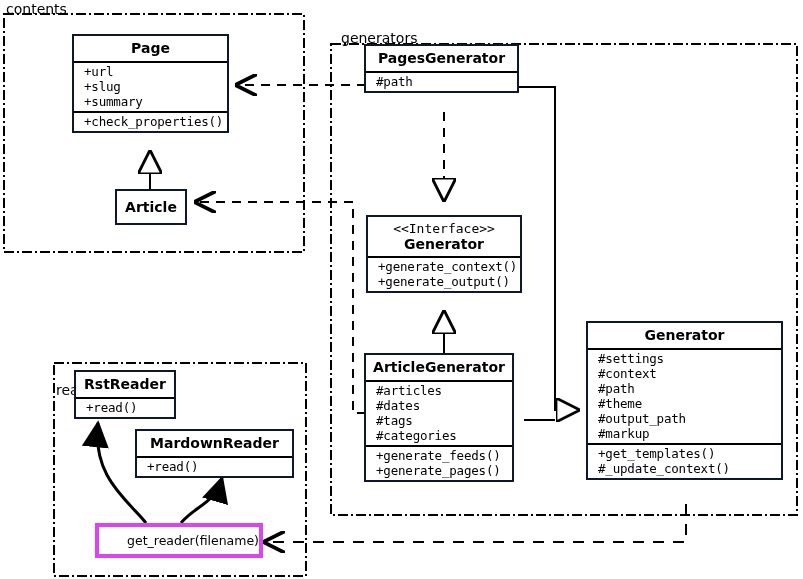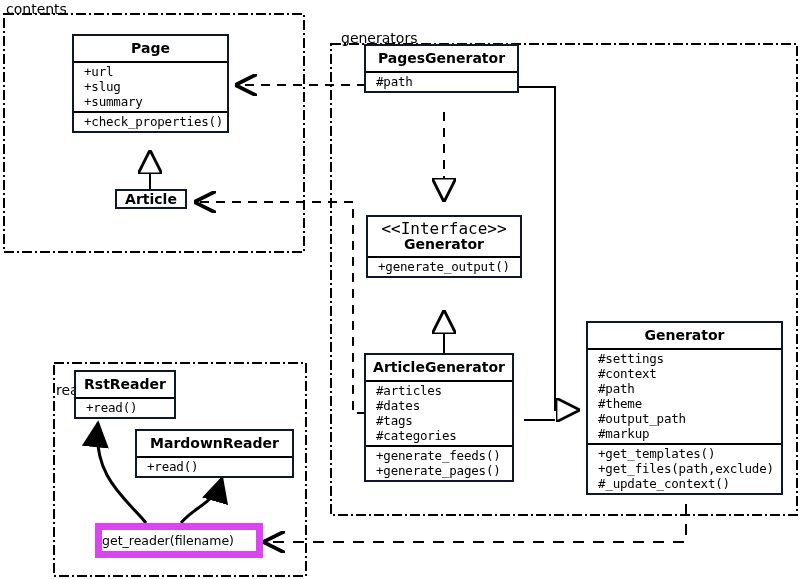--- a/index.html
+++ b/index.html
@@ -33,42 +33,42 @@
     font-weight:bold;
     font-size:14px;
     text-align:center;
     padding:4px 6px 5px 6px;
     line-height:16px;
     white-space:nowrap;
   }
   .uml .stereotype{
     font-family:"DejaVu Sans Mono", monospace;
     font-weight:normal;
-    font-size:16px;
+    font-size:13px;
     text-align:center;
     line-height:15px;
     white-space:nowrap;
   }
   .uml .sep{height:0;border-top:2px solid #000;}
   .uml .compartment{padding:1px 2px 2px 10px;}
   .uml .member{
     line-height:15px;
     white-space:nowrap;
     font-size:12.5px;
     letter-spacing:-0.2px;
   }
   .plain-box{
     position:absolute;
     box-sizing:border-box;
-    border:7px solid #d946ef;
+    border:4px solid #d946ef;
     background:#fff;
     font-family:"DejaVu Sans", sans-serif;
     font-size:12.5px;
     color:#000;
-    display:flex;align-items:center;justify-content:flex-start;
+    display:flex;align-items:center;justify-content:flex-end;
     white-space:nowrap;
   }
   .ttl-only{display:flex;align-items:center;justify-content:center;}
 </style>
 </head>
 <body>
 
 <div id="canvas">
 
   <svg class="svg-layer" viewBox="0 0 803 579" xmlns="http://www.w3.org/2000/svg">
@@ -148,39 +148,40 @@
       <div class="member">+url</div>
       <div class="member">+slug</div>
       <div class="member">+summary</div>
     </div>
     <div class="sep"></div>
     <div class="compartment">
       <div class="member">+check_properties()</div>
     </div>
   </div>
 
-  <div class="uml ttl-only" style="left:115px;top:189px;width:72px;height:20px;">
+  <div class="uml ttl-only" style="left:115px;top:189px;width:72px;height:36px;">
     <div class="title" style="padding:0;">Article</div>
   </div>
 
   <div class="uml" style="left:364px;top:44px;width:155px;">
     <div class="title">PagesGenerator</div>
     <div class="sep"></div>
     <div class="compartment">
       <div class="member">#path</div>
     </div>
   </div>
 
   <div class="uml" style="left:366px;top:215px;width:156px;">
     <div class="title" style="padding-bottom:4px;">
       <div class="stereotype">&lt;&lt;Interface&gt;&gt;</div>
       <div>Generator</div>
     </div>
     <div class="sep"></div>
     <div class="compartment">
+      <div class="member">+generate_context()</div>
       <div class="member">+generate_output()</div>
     </div>
   </div>
 
   <div class="uml" style="left:364px;top:353px;width:150px;">
     <div class="title">ArticleGenerator</div>
     <div class="sep"></div>
     <div class="compartment">
       <div class="member">#articles</div>
       <div class="member">#dates</div>
@@ -201,21 +202,20 @@
       <div class="member">#settings</div>
       <div class="member">#context</div>
       <div class="member">#path</div>
       <div class="member">#theme</div>
       <div class="member">#output_path</div>
       <div class="member">#markup</div>
     </div>
     <div class="sep"></div>
     <div class="compartment">
       <div class="member">+get_templates()</div>
-      <div class="member">+get_files(path,exclude)</div>
       <div class="member">#_update_context()</div>
     </div>
   </div>
 
   <div class="uml" style="left:74px;top:370px;width:102px;">
     <div class="title">RstReader</div>
     <div class="sep"></div>
     <div class="compartment">
       <div class="member">+read()</div>
     </div>

